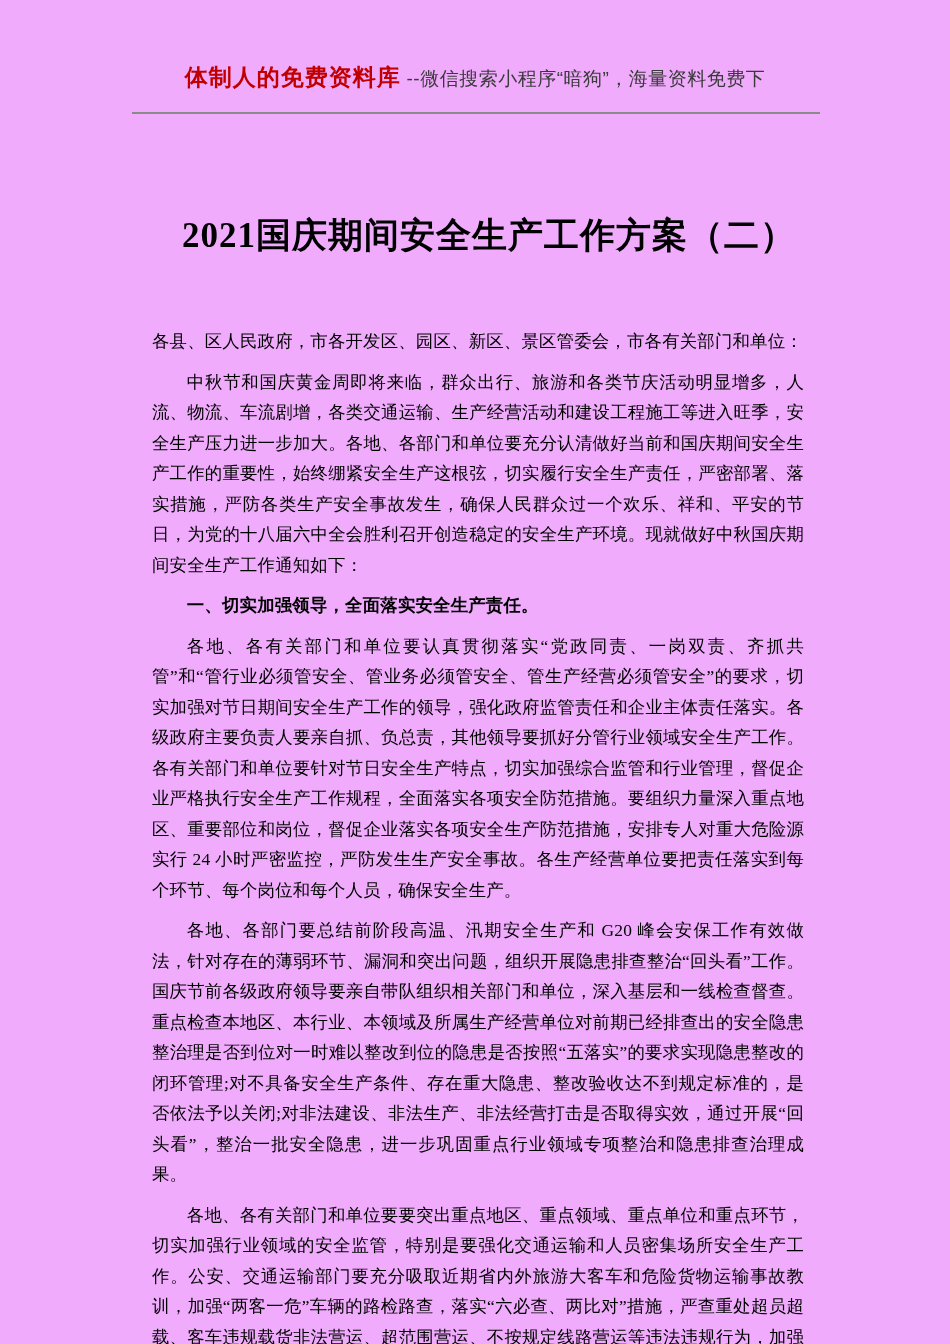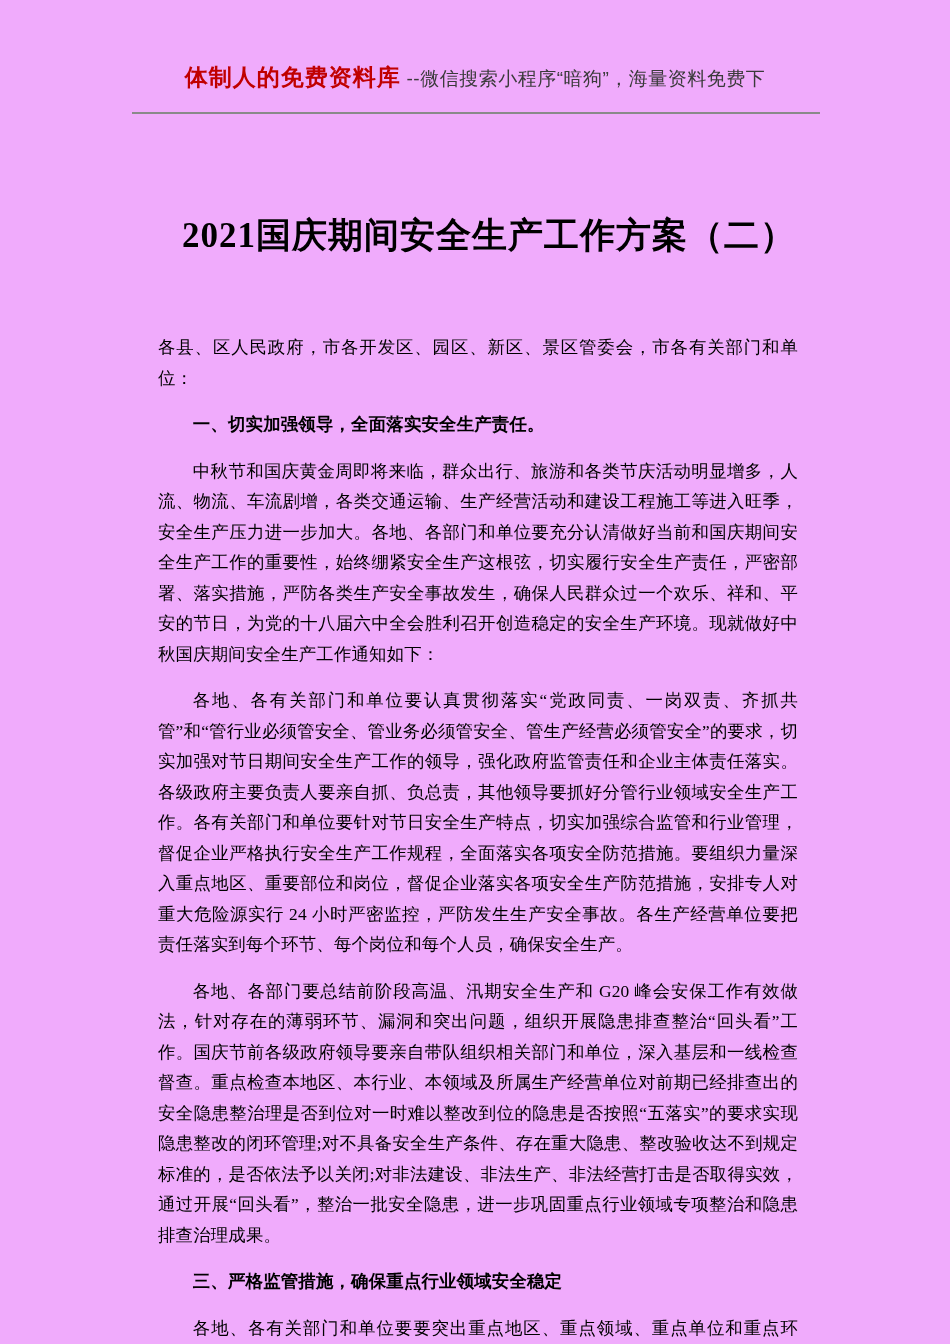--- a/index.html
+++ b/index.html
@@ -71,21 +71,21 @@
     top: 316px;
     width: 672px;
   }
   .para {
     font-family: "Liberation Serif", serif;
     font-size: 17.4px;
     line-height: 30.5px;
     color: #000000;
     text-align: justify;
     text-justify: inter-ideograph;
-    margin: 16px;
+    margin: 10px;
     letter-spacing: 0.2px;
   }
   .para.indent {
     text-indent: 2em;
   }
   .para.heading {
     text-indent: 2em;
     font-weight: bold;
   }
 </style>
@@ -96,21 +96,20 @@
 
   <div class="banner">
     <span class="banner-strong">体制人的免费资料库</span><span class="banner-rest"> --微信搜索小程序“暗狗”，海量资料免费下</span>
   </div>
   <div class="banner-rule"></div>
 
   <div class="doc-title">2021国庆期间安全生产工作方案（二）</div>
 
   <div class="body-block">
     <p class="para">各县、区人民政府，市各开发区、园区、新区、景区管委会，市各有关部门和单位：</p>
+    <p class="para indent">中秋节和国庆黄金周即将来临，群众出行、旅游和各类节庆活动明显增多，人流、物流、车流剧增，各类交通运输、生产经营活动和建设工程施工等进入旺季，安全生产压力进一步加大。各地、各部门和单位要充分认清做好当前和国庆期间安全生产工作的重要性，始终绷紧安全生产这根弦，切实履行安全生产责任，严密部署、落实措施，严防各类生产安全事故发生，确保人民群众过一个欢乐、祥和、平安的节日，为党的十八届六中全会胜利召开创造稳定的安全生产环境。现就做好中秋国庆期间安全生产工作通知如下：</p>
     <p class="para heading">一、切实加强领导，全面落实安全生产责任。</p>
-    <p class="para indent">中秋节和国庆黄金周即将来临，群众出行、旅游和各类节庆活动明显增多，人流、物流、车流剧增，各类交通运输、生产经营活动和建设工程施工等进入旺季，安全生产压力进一步加大。各地、各部门和单位要充分认清做好当前和国庆期间安全生产工作的重要性，始终绷紧安全生产这根弦，切实履行安全生产责任，严密部署、落实措施，严防各类生产安全事故发生，确保人民群众过一个欢乐、祥和、平安的节日，为党的十八届六中全会胜利召开创造稳定的安全生产环境。现就做好中秋国庆期间安全生产工作通知如下：</p>
     <p class="para indent">各地、各有关部门和单位要认真贯彻落实“党政同责、一岗双责、齐抓共管”和“管行业必须管安全、管业务必须管安全、管生产经营必须管安全”的要求，切实加强对节日期间安全生产工作的领导，强化政府监管责任和企业主体责任落实。各级政府主要负责人要亲自抓、负总责，其他领导要抓好分管行业领域安全生产工作。各有关部门和单位要针对节日安全生产特点，切实加强综合监管和行业管理，督促企业严格执行安全生产工作规程，全面落实各项安全防范措施。要组织力量深入重点地区、重要部位和岗位，督促企业落实各项安全生产防范措施，安排专人对重大危险源实行 24 小时严密监控，严防发生生产安全事故。各生产经营单位要把责任落实到每个环节、每个岗位和每个人员，确保安全生产。</p>
     <p class="para indent">各地、各部门要总结前阶段高温、汛期安全生产和 G20 峰会安保工作有效做法，针对存在的薄弱环节、漏洞和突出问题，组织开展隐患排查整治“回头看”工作。国庆节前各级政府领导要亲自带队组织相关部门和单位，深入基层和一线检查督查。重点检查本地区、本行业、本领域及所属生产经营单位对前期已经排查出的安全隐患整治理是否到位对一时难以整改到位的隐患是否按照“五落实”的要求实现隐患整改的闭环管理;对不具备安全生产条件、存在重大隐患、整改验收达不到规定标准的，是否依法予以关闭;对非法建设、非法生产、非法经营打击是否取得实效，通过开展“回头看”，整治一批安全隐患，进一步巩固重点行业领域专项整治和隐患排查治理成果。</p>
-    <p class="para heading">三、严格监管措施，确保重点行业领域安全稳定</p>
     <p class="para indent">各地、各有关部门和单位要要突出重点地区、重点领域、重点单位和重点环节，切实加强行业领域的安全监管，特别是要强化交通运输和人员密集场所安全生产工作。公安、交通运输部门要充分吸取近期省内外旅游大客车和危险货物运输事故教训，加强“两客一危”车辆的路检路查，落实“六必查、两比对”措施，严查重处超员超载、客车违规载货非法营运、超范围营运、不按规定线路营运等违法违规行为，加强对乘客携带物品的安全检查，防止将易燃、易爆、剧毒等危险物品带上车(船、飞机)，坚决遏制重特大交通事故发生。对国庆节期间举办的各类大型聚集活动，要按照“谁主办，谁负责”的原则，制定严格的安全保障措施，严格审批把关，坚持安全“一票否决”制度，防止群死群伤事故发生。消防部门要以商场市场、宾馆饭店、公共娱乐场所等人员密集场所为重点，组织开展</p>
   </div>
 
 </div>
 
 </body></html>

